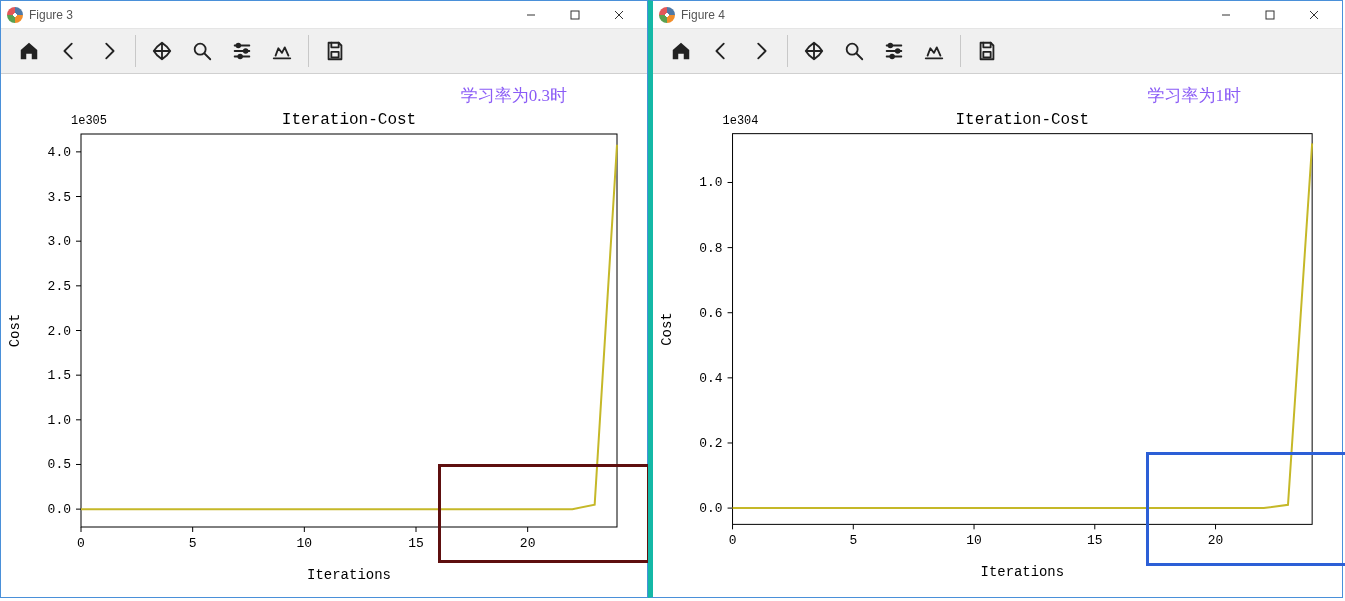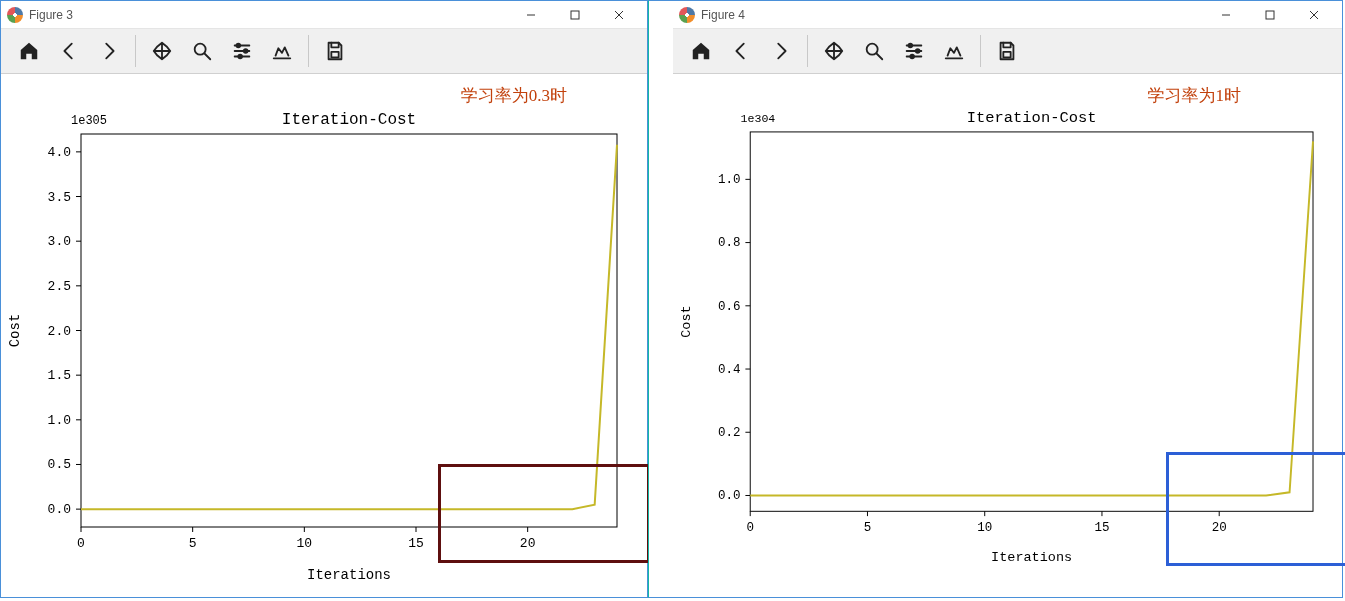--- a/index.html
+++ b/index.html
@@ -14,21 +14,21 @@
     display: flex;
   }
   .window {
     border: 1px solid #4a90d9;
     display: flex;
     flex-direction: column;
     background: #fff;
     position: relative;
   }
   .window.left  { width: 648px; height: 598px; }
-  .window.right { width: 695px; height: 598px; border-left: 1px solid #14b8a6; padding-left: 24px; }
+  .window.right { width: 695px; height: 598px; border-left: 5px solid #14b8a6; }
   
   .titlebar {
     height: 28px;
     background: #fff;
     display: flex;
     align-items: center;
     padding: 0 6px;
     border-bottom: 1px solid #e5e5e5;
   }
   .mpl-icon {
@@ -67,21 +67,21 @@
     width:1px; height:32px; background:#c8c8c8; margin:0 6px;
   }
   .tb-btn svg { width:22px; height:22px; stroke:#222; stroke-width:2; fill:none; stroke-linecap:round; stroke-linejoin:round; }
   .tb-btn.home svg { fill:#222; stroke:none;}
   .tb-btn.save svg { fill:none; stroke:#222;}
   
   .plot-wrap { flex:1; position:relative; }
   .plot-svg  { position:absolute; inset:0; }
   .annotation {
     position:absolute;
-    color:#c2410c;
+    color:#8b5cf6;
     font-family: SimSun, "Songti SC", serif;
     font-size: 17px;
     white-space: nowrap;
   }
   .highlight-box {
     position:absolute;
     pointer-events:none;
   }
   .tick-label, .axis-label, .chart-title, .offset-text {
     font-family: SimSun, "Courier New", monospace;

